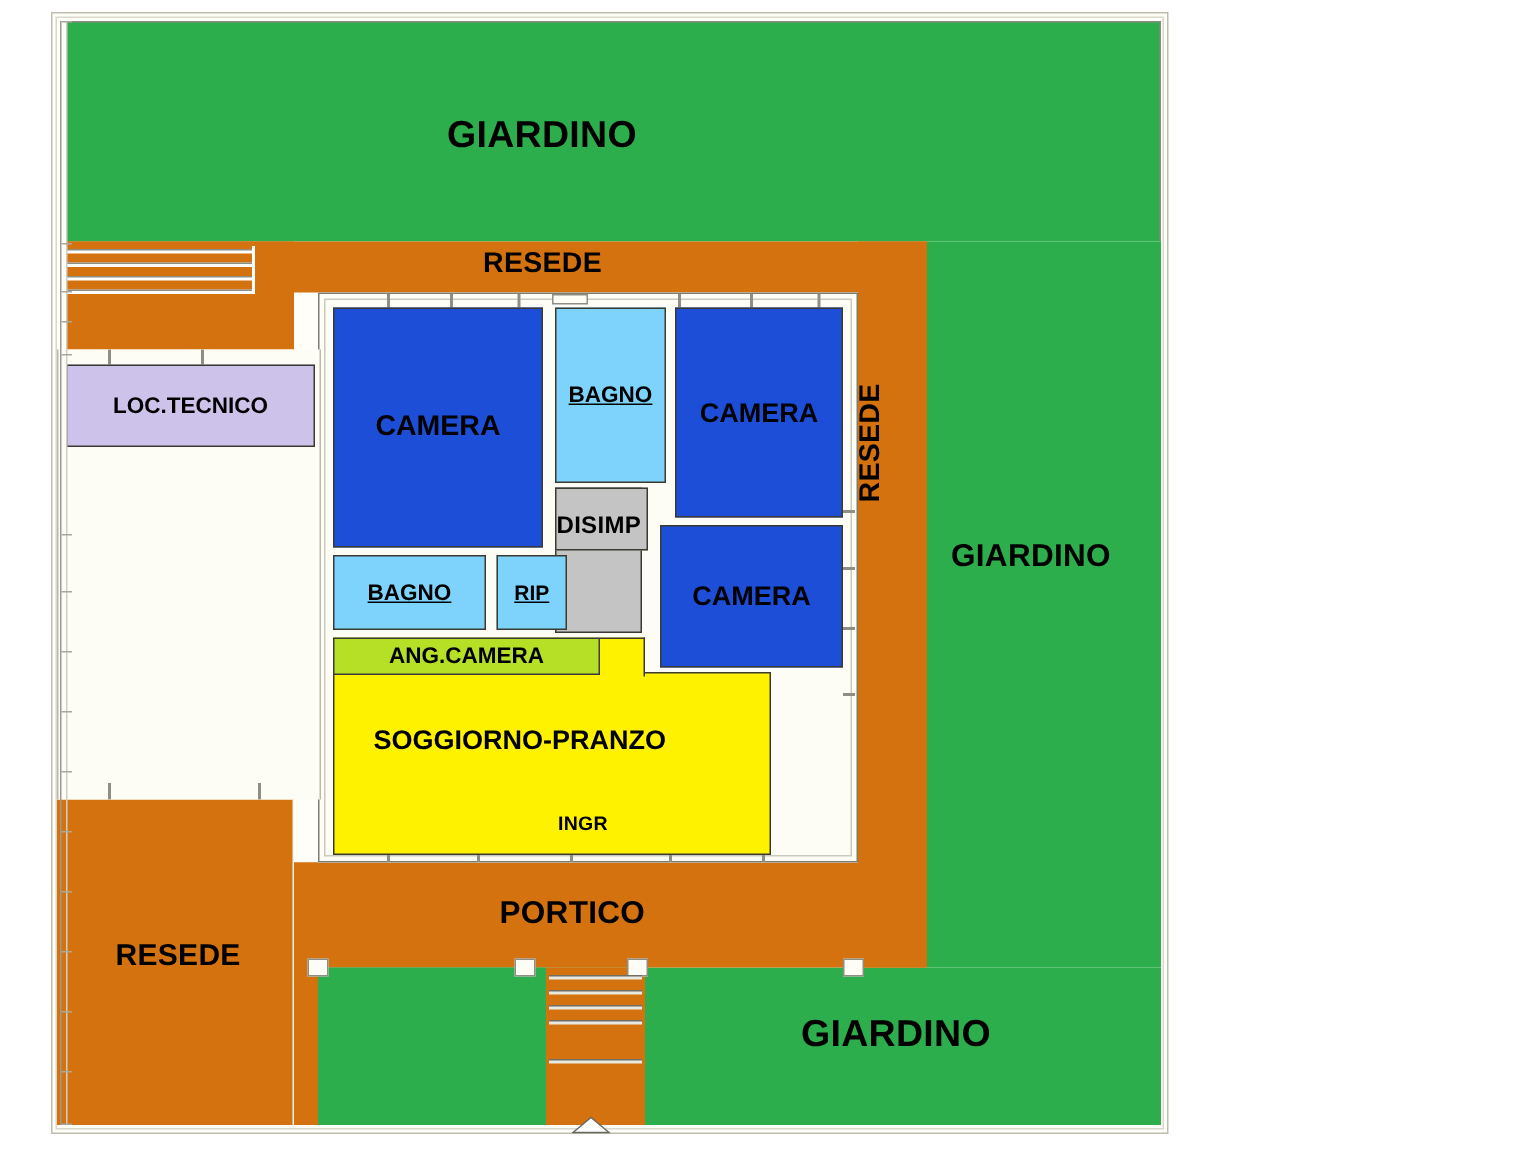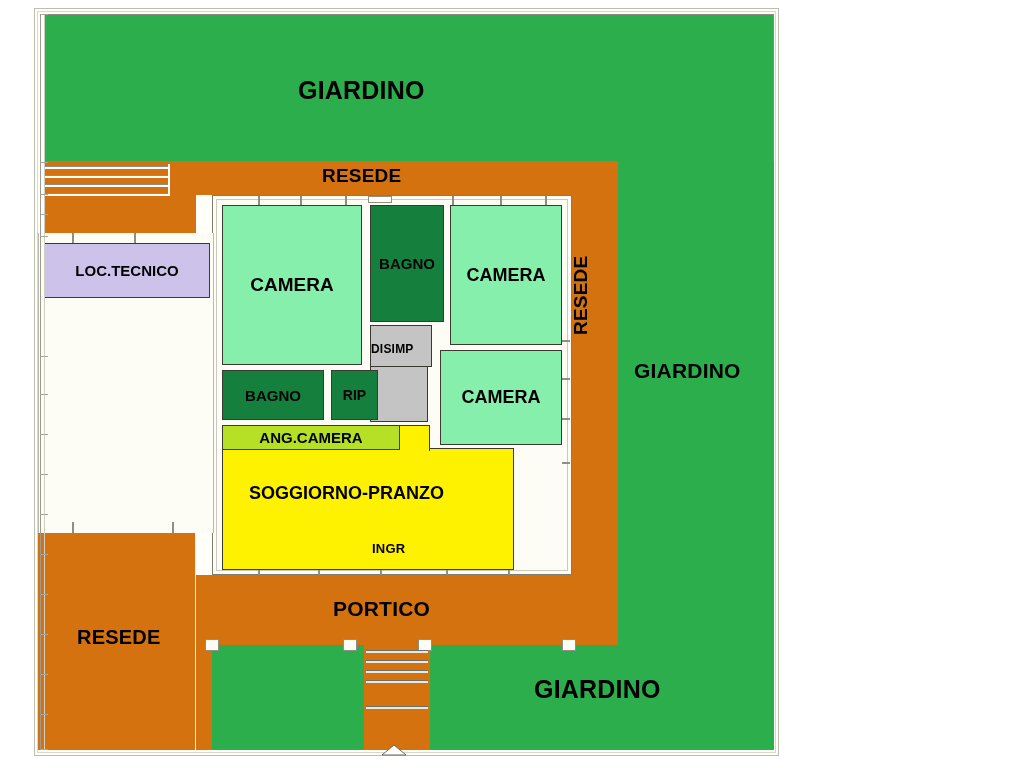--- a/index.html
+++ b/index.html
@@ -123,22 +123,22 @@
     align-items: center;
     justify-content: center;
   }
   .room > span {
     color: #000;
     font-weight: bold;
     white-space: nowrap;
     pointer-events: none;
   }
 
-  .c-pink   { background: #86efac; }
-  .c-blue   { background: #15803d; }
+  .c-pink   { background: #1d4ed8; }
+  .c-blue   { background: #7dd3fc; text-decoration: underline; }
   .c-grey   { background: #c4c4c4; }
   .c-lilac  { background: #cdc3ea; }
   .c-yellow { background: #fff200; }
   .c-lime   { background: #b5e026; }
 
   
   .r-loctecnico { left: 44px;  top: 243px; width: 166px; height: 55px; }
   .r-garage     { left: 44px;  top: 300px; width: 166px; height: 222px; }
 
   .r-camera1    { left: 222px; top: 205px; width: 140px; height: 160px; }
@@ -209,21 +209,21 @@
   .f-camera-sm  { font-size: 18px; }
   .f-bagno      { font-size: 15px; }
   .f-bagno2     { font-size: 15px; }
   .f-rip        { font-size: 14px; }
   .f-disimp     { font-size: 12px; }
   .f-angcott    { font-size: 15px; }
   .f-soggiorno  { font-size: 18px; }
 
   
   .lbl-disimp {
-    left: 371px; top: 343px; font-size: 12px;
+    left: 371px; top: 343px; font-size: 16px;
     background: transparent;
   }
   .north-marker-outline {
     left: 381px; top: 744px; width: 26px; height: 12px;
   }
 
   
   .dim-left {
     left: 40px; top: 14px; width: 5px; height: 736px;
     border-left: 1px solid #9a9a90;

